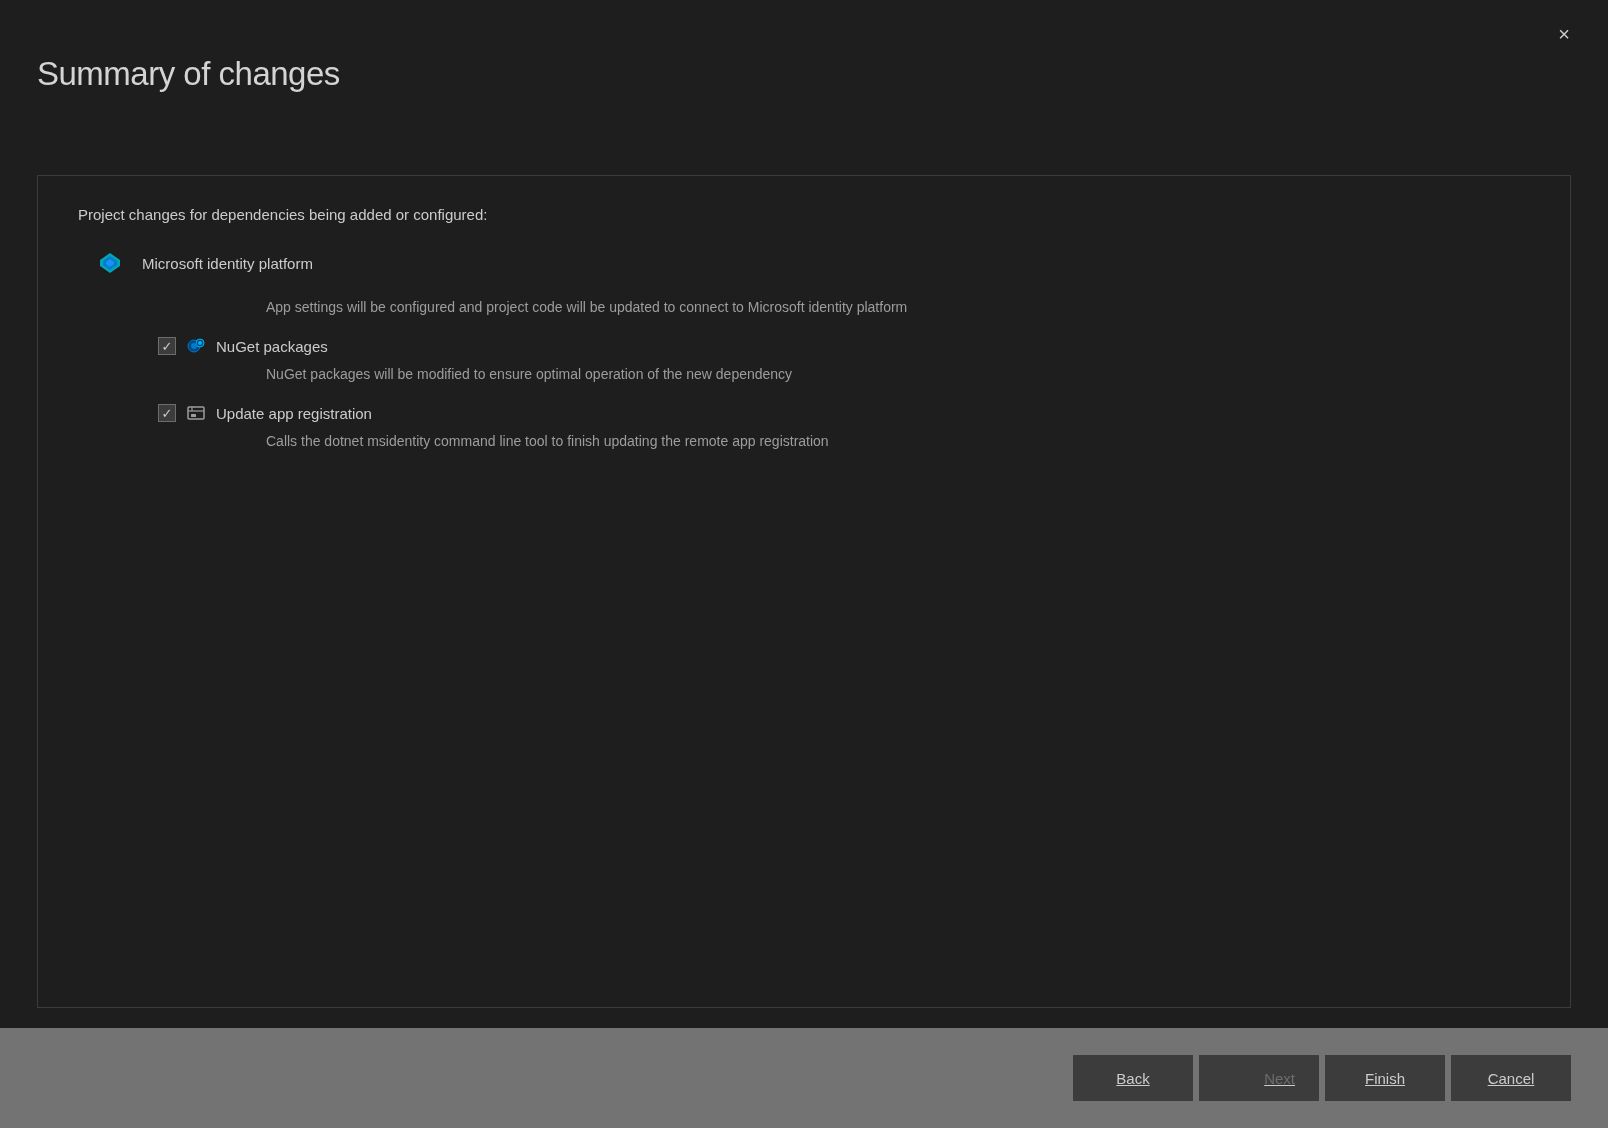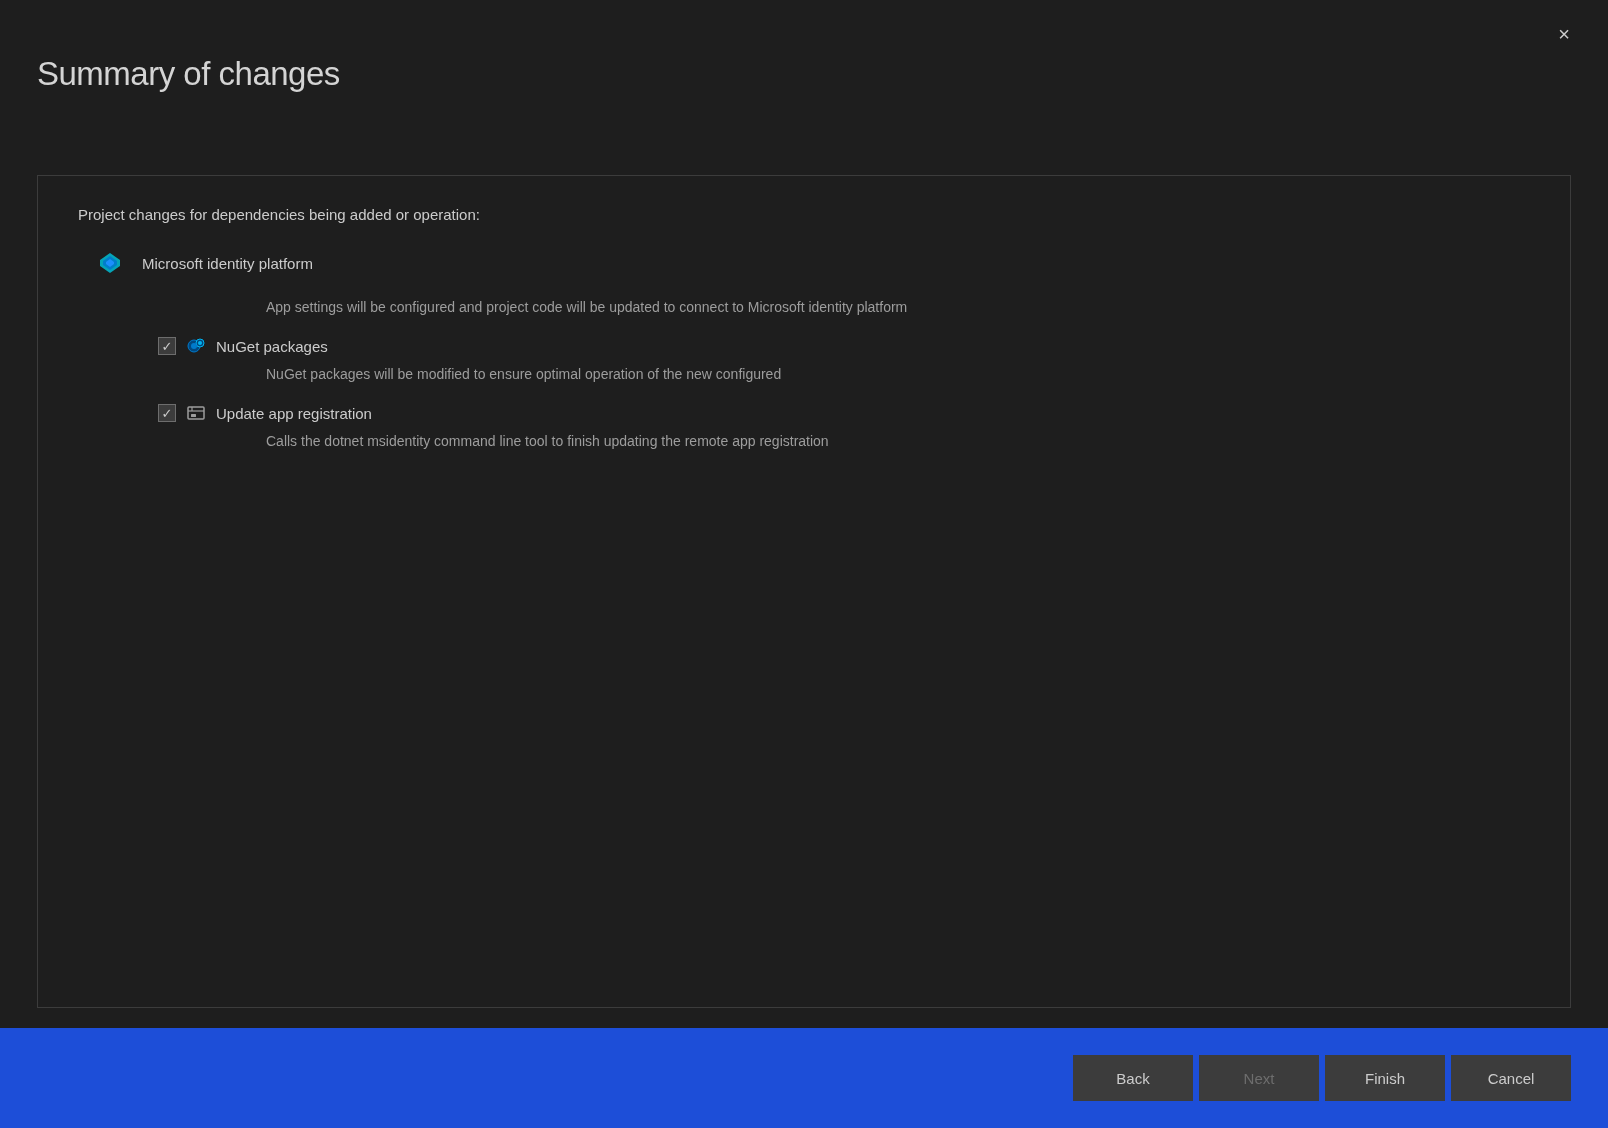--- a/index.html
+++ b/index.html
@@ -142,38 +142,40 @@
       position: absolute;
       bottom: 0;
       left: 0;
       right: 0;
       height: 100px;
       display: flex;
       align-items: center;
       justify-content: flex-end;
       padding-right: 37px;
       gap: 6px;
-      background-color: #1d4ed8;
+      background-color: #737373;
+      text-decoration: underline;
     }
 
     .footer-btn {
       min-width: 120px;
       height: 46px;
       padding: 0 24px;
       font-size: 15px;
       cursor: pointer;
       border: none;
       background-color: #3c3c3c;
       color: #cccccc;
       font-family: 'Segoe UI', Arial, sans-serif;
     }
 
     .footer-btn:disabled {
       color: #6d6d6d;
       cursor: default;
+      text-align: right;
     }
 
     
     .ms-identity-icon {
       width: 22px;
       height: 22px;
     }
 
     
     .nuget-icon {
@@ -195,21 +197,21 @@
   </style>
 </head>
 <body>
 
 <button class="close-btn">×</button>
 
 <h1 class="page-title">Summary of changes</h1>
 
 <div class="content-area">
 
-  <div class="project-changes-label">Project changes for dependencies being added or operation:</div>
+  <div class="project-changes-label">Project changes for dependencies being added or configured:</div>
 
   <div class="platform-row">
 
     <span class="platform-icon">
       <svg class="ms-identity-icon" viewBox="0 0 22 22" xmlns="http://www.w3.org/2000/svg">
         <polygon points="11,1 21,8 21,14 11,21 1,14 1,8" fill="#00bcd4" opacity="0.85"></polygon>
         <polygon points="11,4 18,9 18,13 11,18 4,13 4,9" fill="#007acc" opacity="0.9"></polygon>
         <polygon points="11,7 15,10 15,12 11,15 7,12 7,10" fill="#1e90ff" opacity="0.95"></polygon>
       </svg>
     </span>
@@ -226,21 +228,21 @@
       <span class="item-icon">
         <svg class="nuget-icon" viewBox="0 0 20 20" xmlns="http://www.w3.org/2000/svg">
           <circle cx="8" cy="10" r="6" fill="#004880" stroke="#007acc" stroke-width="1"></circle>
           <circle cx="14" cy="7" r="4" fill="#004880" stroke="#00b4f0" stroke-width="1"></circle>
           <circle cx="14" cy="7" r="2" fill="#00b4f0"></circle>
           <circle cx="8" cy="10" r="3" fill="#007acc"></circle>
         </svg>
       </span>
       <span class="item-name">NuGet packages</span>
     </div>
-    <div class="item-description">NuGet packages will be modified to ensure optimal operation of the new configured</div>
+    <div class="item-description">NuGet packages will be modified to ensure optimal operation of the new dependency</div>
   </div>
 
   <div class="item-group">
     <div class="item-row">
       <div class="checkbox checked"></div>
       <span class="item-icon">
         <svg class="appreg-icon-svg" viewBox="0 0 18 18" xmlns="http://www.w3.org/2000/svg">
           <rect x="1" y="3" width="16" height="12" rx="1" fill="none" stroke="#9d9d9d" stroke-width="1.5"></rect>
           <line x1="1" y1="7" x2="17" y2="7" stroke="#9d9d9d" stroke-width="1.2"></line>
           <line x1="5" y1="3" x2="5" y2="7" stroke="#9d9d9d" stroke-width="1.2"></line>

